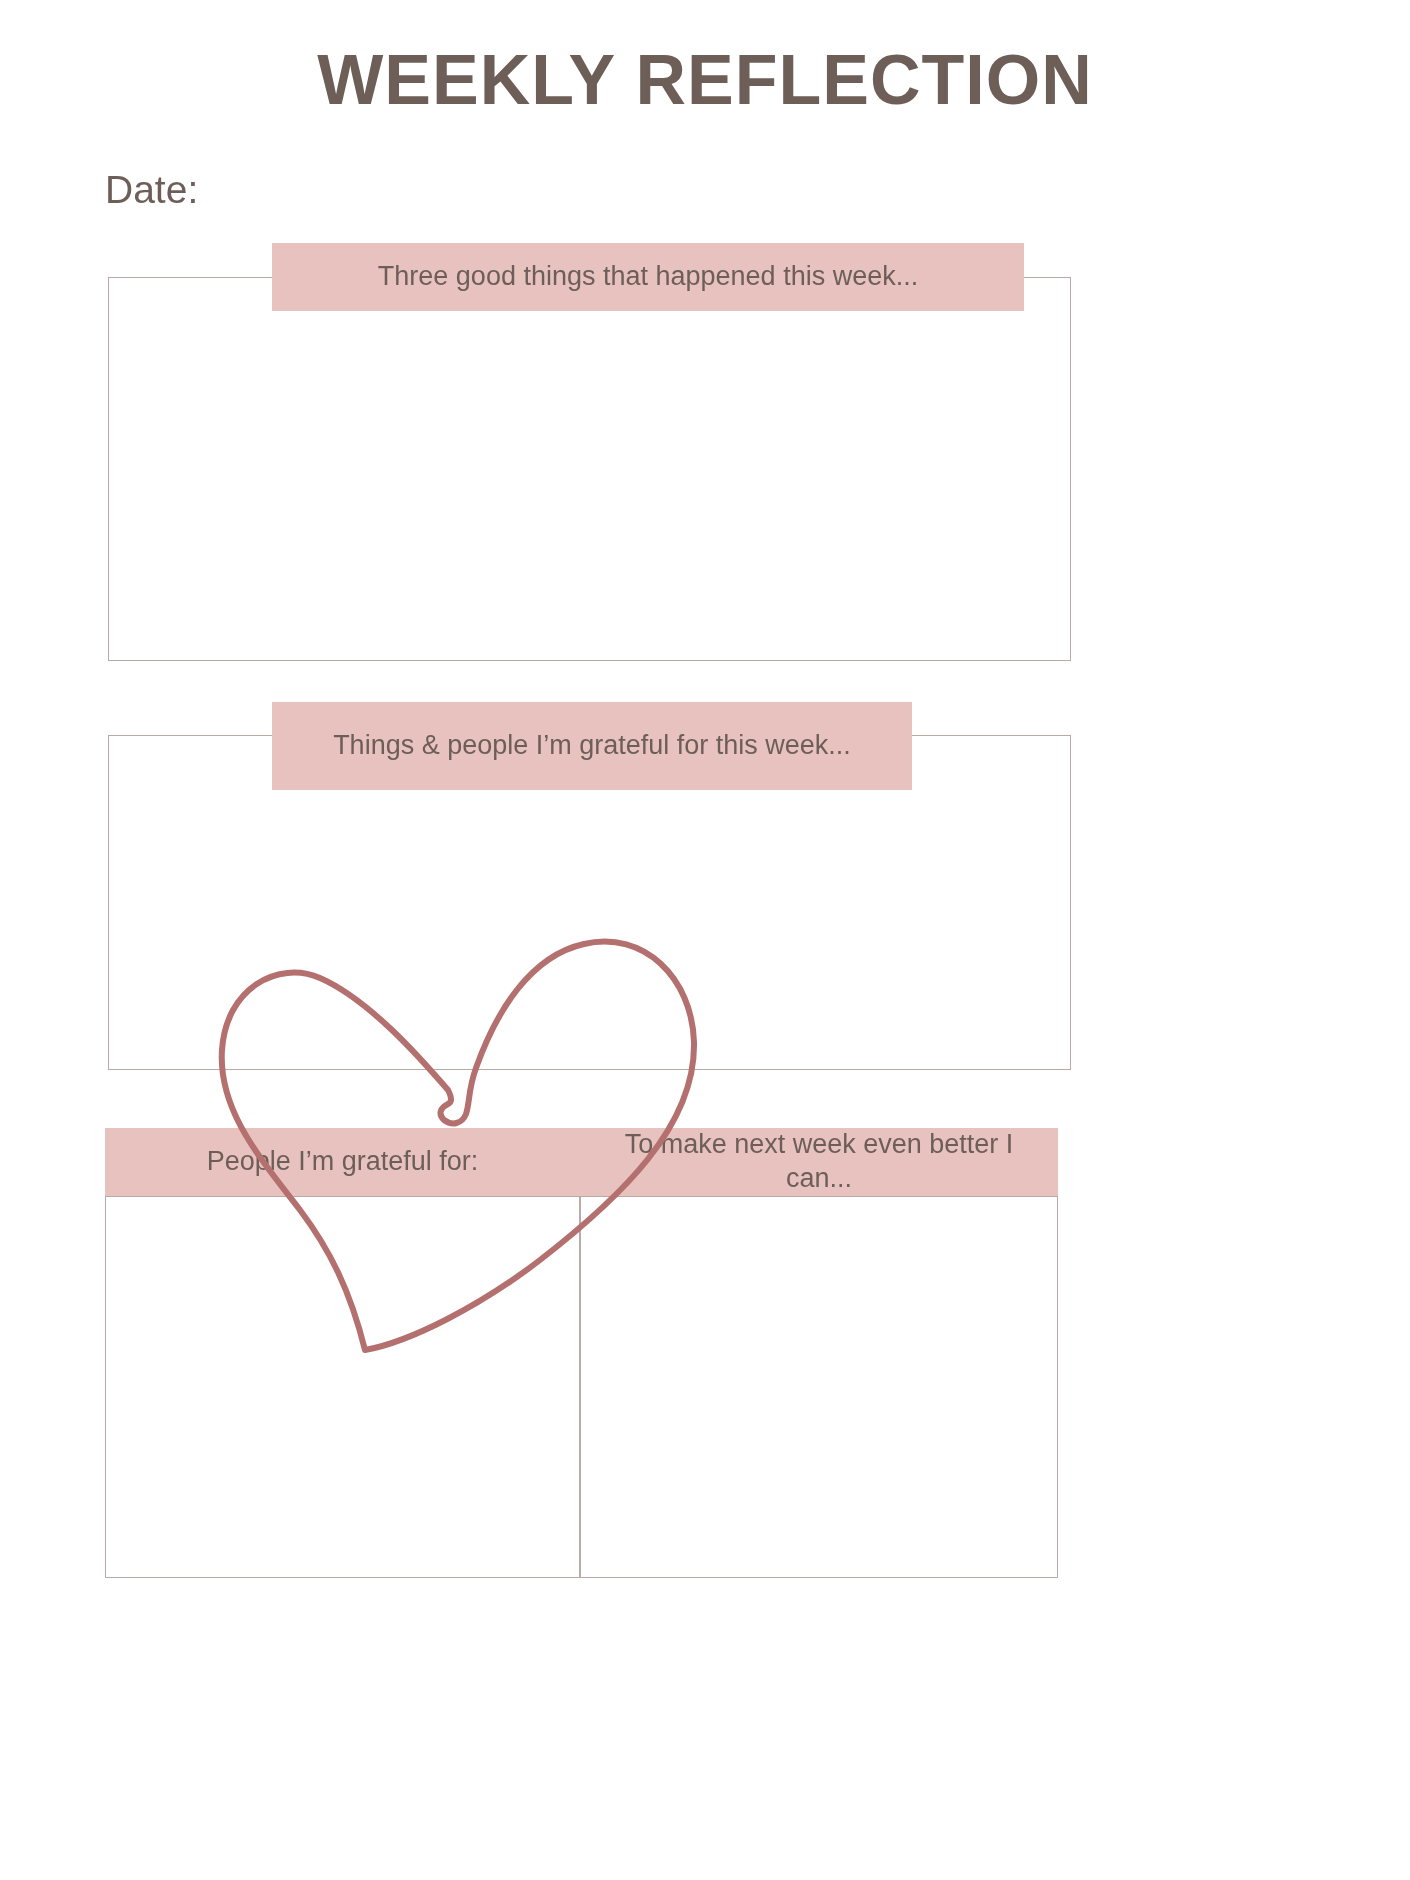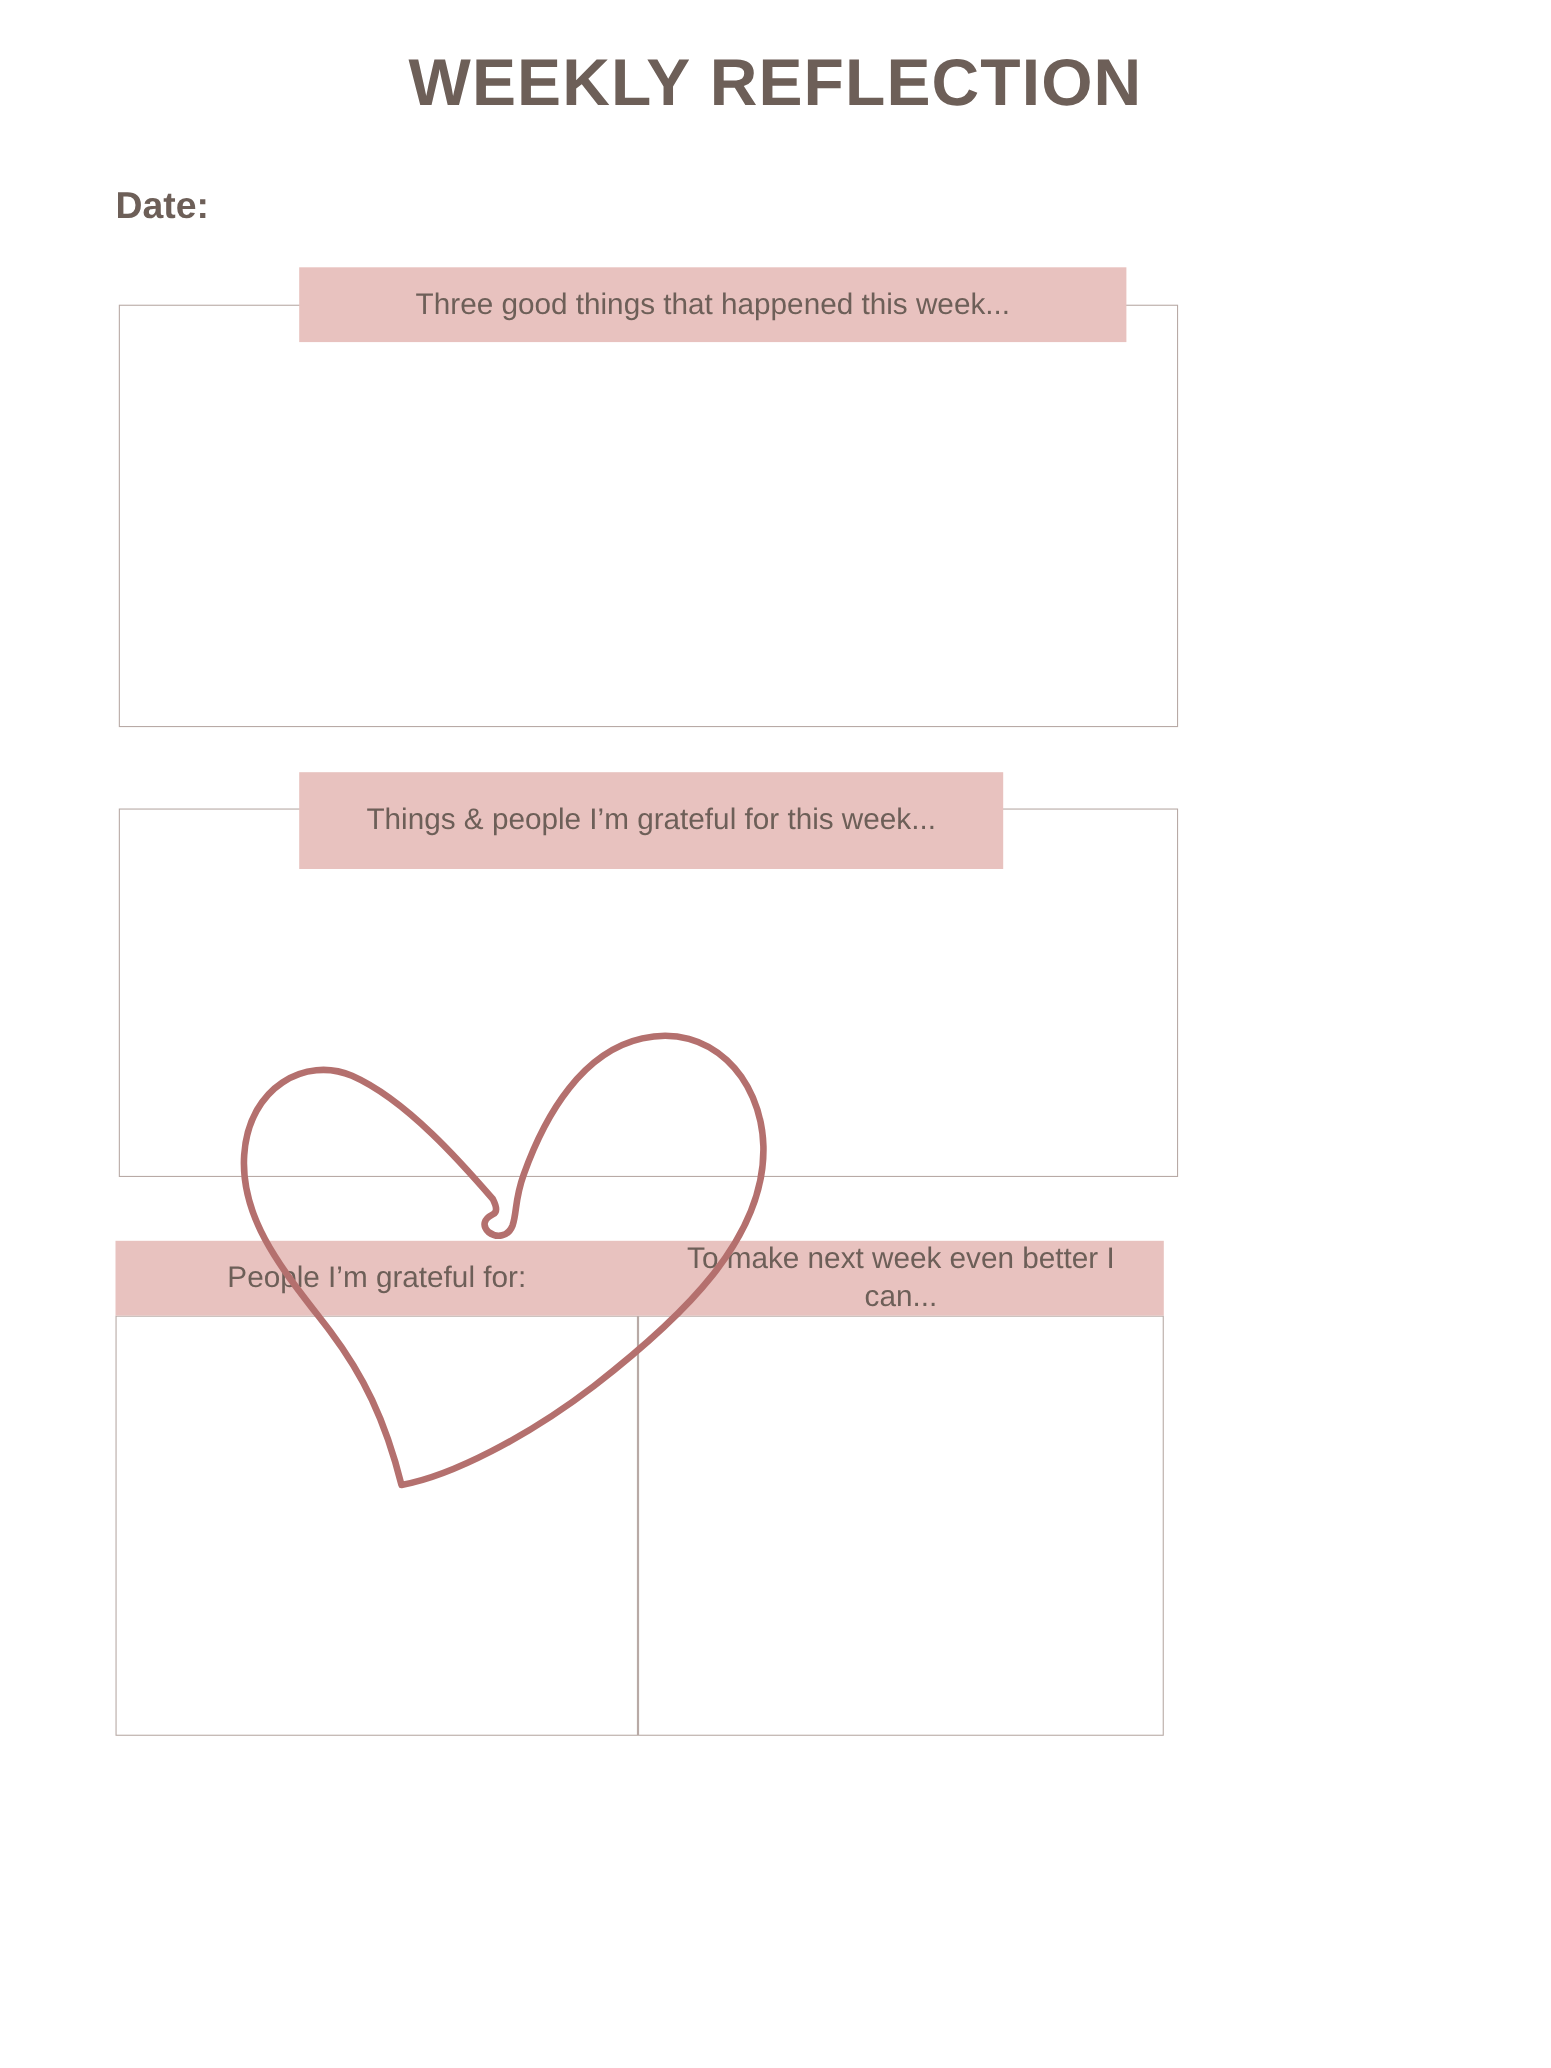--- a/index.html
+++ b/index.html
@@ -19,36 +19,36 @@
     overflow: hidden;
   }
 
   
   .title {
     position: absolute;
     left: 0;
     top: 40px;
     width: 1410px;
     text-align: center;
-    font-size: 60px;
+    font-size: 70px;
     font-weight: bold;
     letter-spacing: 1px;
     color: #6d5f58;
     font-family: "Liberation Sans", sans-serif;
     white-space: nowrap;
   }
 
   
   .date-label {
     position: absolute;
     left: 105px;
     top: 168px;
-    font-size: 34px;
+    font-size: 39px;
     color: #6d5f58;
-    font-weight: bold;
+    font-weight: normal;
   }
 
   
   .chip {
     position: absolute;
     background: #e8c2bf;
     color: #6d5f58;
     display: flex;
     align-items: center;
     justify-content: center;

